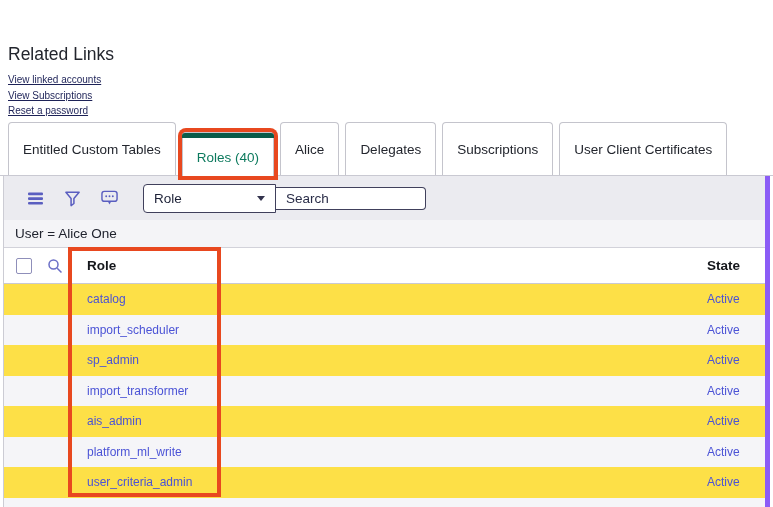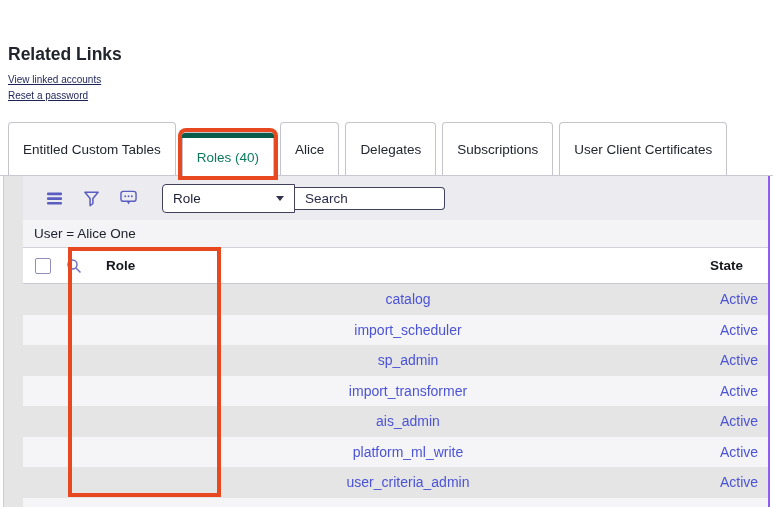--- a/index.html
+++ b/index.html
@@ -12,21 +12,21 @@
   .action-bar { position:absolute; top:6px; left:8px; display:flex; gap:8px; }
   .btn {
     height:28px; padding:0 13px; background:#fff;
     border:1px solid var(--accent); border-radius:4px;
     color:var(--accent); font-weight:bold; font-size:13.5px;
     font-family:"Liberation Sans", sans-serif; cursor:pointer;
   }
 
   
   .related { position:absolute; top:44px; left:8px; }
-  .related h2 { font-size:17.5px; font-weight:700; color:#22252d; margin-bottom:9px; }
+  .related h2 { font-size:17.5px; font-weight:400; color:#22252d; margin-bottom:9px; }
   .related a { display:block; font-size:10px; color:#1d2257; text-decoration:underline; margin-bottom:4.5px; cursor:pointer; }
 
   
   .tabstrip-line { position:absolute; top:175px; left:0; width:773px; height:1px; background:#c9c9d2; z-index:1; }
   .tabstrip { position:absolute; top:132px; left:8px; height:44px; display:flex; align-items:flex-end; z-index:2; }
   .tab {
     height:53px; margin-bottom:1px; margin-right:6px; padding:0 14px;
     display:flex; align-items:center; background:#fff;
     border:1px solid #c4c4cc; border-bottom:none; border-radius:4px 4px 0 0;
     font-size:13.5px; color:#23262e; white-space:nowrap; cursor:pointer;
@@ -37,22 +37,22 @@
     box-shadow:0 0 0 4px var(--annotation);
   }
   .tab.active::before {
     content:""; position:absolute; top:0; left:-1px; right:-1px; height:5px;
     background:var(--tab-bar); border-radius:3px 3px 0 0;
   }
 
   
   .panel {
     position:absolute; top:176px; left:3px; width:767px; height:331px;
-    border-left:1px solid #ccccd4; border-right:2px solid #8b5cf6;
-    background:#e5e5e5; display:flex; flex-direction:column;padding-left:19px;
+    border-left:1px solid #ccccd4; border-right:5px solid #8b5cf6;
+    background:#fde047; display:flex; flex-direction:column;
   }
   .toolbar {
     height:44px; background:var(--toolbar-bg); display:flex; align-items:center;
     padding-left:22px; flex:none;
   }
   .tb-icon { width:18px; height:18px; margin-right:19px; display:flex; align-items:center; justify-content:center; cursor:pointer; }
   .col-select {
     margin-left:6px; width:133px; height:29px; background:#fff;
     border:1px solid #40405c; border-radius:4px 0 0 4px;
     display:flex; align-items:center; padding:0 10px; font-size:13.5px; color:#1c2036; cursor:pointer;
@@ -71,21 +71,21 @@
   }
 
   .grid-cols { display:grid; grid-template-columns:30px 41px 1fr 58px; padding-left:12px; align-items:center; }
   .table-header {
     height:36px; border-bottom:1px solid #c9c9d2; flex:none;
     font-size:13.5px; font-weight:bold; color:#15171c; background:#fff;
   }
   .checkbox { width:16px; height:16px; border:1px solid #8f8fba; border-radius:2px; background:#fff; cursor:pointer; }
 
   .rows { flex:none; }
-  .row { height:30.5px; font-size:14px;text-align:center; }
+  .row { height:30.5px; font-size:12px; }
   .row:nth-child(even) { background:var(--stripe); }
   .cell-link { color:var(--link); text-decoration:none; cursor:pointer; }
   .row-filler { flex:1; background:var(--stripe); }
 
   
   .col-annotation {
     position:absolute; left:68px; top:247px; width:153px; height:250px;
     border:4px solid var(--annotation); z-index:20; pointer-events:none;
   }
 </style>
@@ -93,20 +93,21 @@
 <body>
 
 <div class="screen">
 
 
   <div class="related">
     <h2>Related Links</h2>
     <div id="related-links">
   <a>View linked accounts</a>
 
+  <a>View Subscriptions</a>
 
   <a>Reset a password</a>
 </div>
   </div>
 
   <div class="tabstrip-line"></div>
   <div class="tabstrip" id="tabstrip">
   <div class="tab">
         <span>Entitled Custom Tables</span>
       </div>

